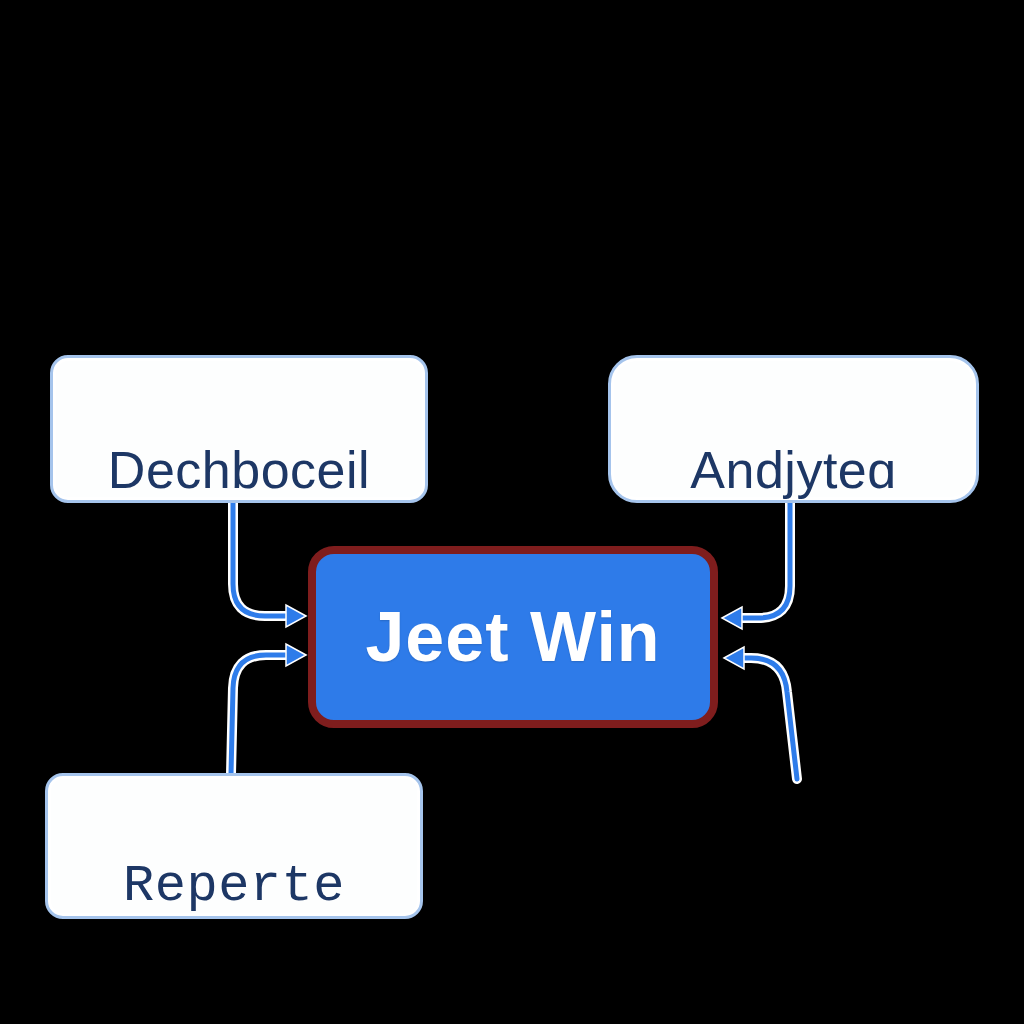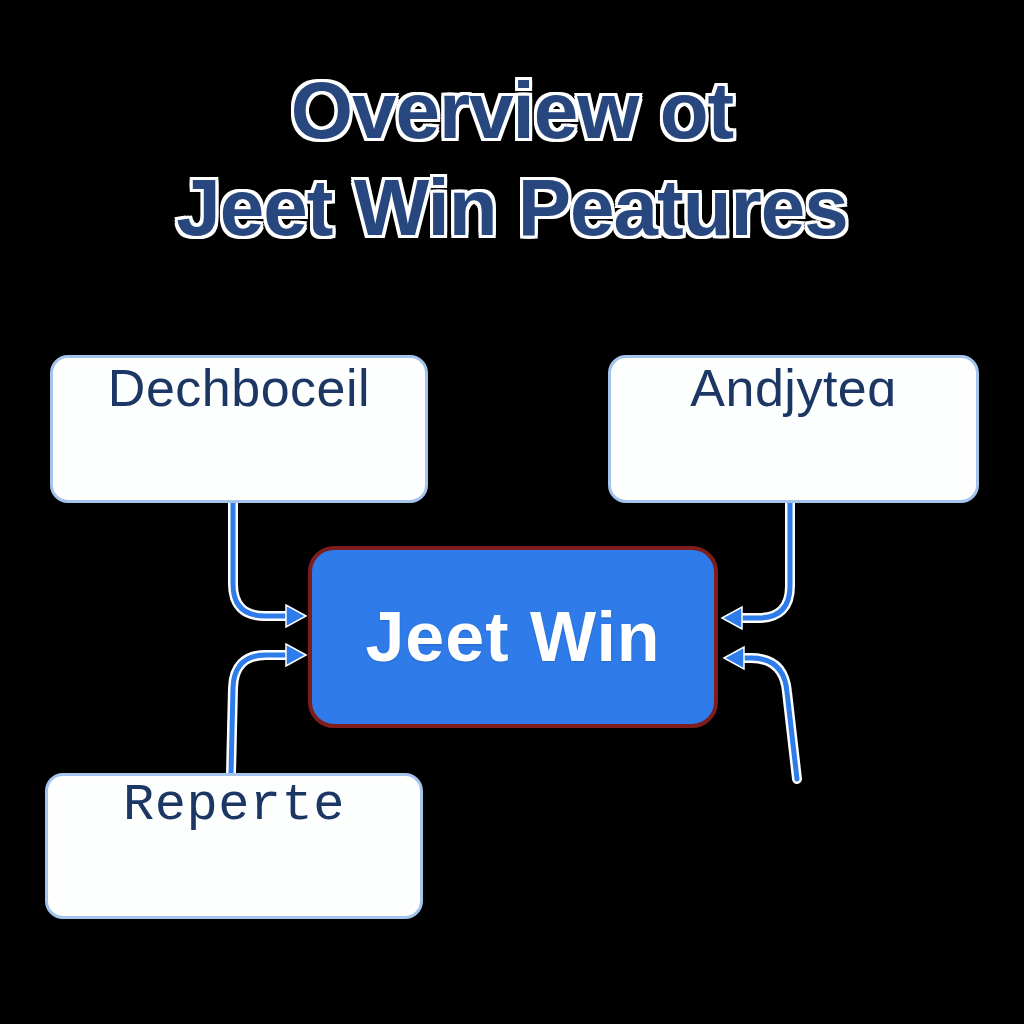--- a/index.html
+++ b/index.html
@@ -46,63 +46,59 @@
 
   
   .node {
     position: absolute;
     z-index: 2;
     background: #fdfefe;
     border: 3px solid #a5c4ec;
     border-radius: 18px;
     box-shadow: inset 0 0 0 3px #ffffff;
     display: flex;
-    align-items: flex-start;
+    align-items: flex-end;
     justify-content: center;
     color: #1d3765;
     font-size: 52px;
     font-weight: 500;
     letter-spacing: 0.5px;
   }
   .node-dashboard { left: 50px;  top: 355px; width: 372px; height: 142px; }
-  .node-analytics { left: 608px; top: 355px; width: 365px; height: 142px; }
+  .node-analytics { left: 608px; top: 355px; width: 365px; height: 142px; border-radius: 29px; }
   .node-reports   { left: 45px;  top: 773px; width: 372px; height: 140px; font-family: Liberation Mono, monospace; }
   .node-settings  { left: 608px; top: 778px; width: 367px; height: 137px; }
 
   
   .node-center {
     position: absolute;
     z-index: 2;
     left: 308px;
     top: 546px;
     width: 410px;
     height: 182px;
     background: #2e7be9;
-    border: 4px solid #7f1d1d;
+    border: 8px solid #7f1d1d;
     border-radius: 26px;
     box-sizing: border-box;
     display: flex;
     align-items: center;
     justify-content: center;
     color: #ffffff;
     font-size: 70px;
     font-weight: bold;
     letter-spacing: 1px;
     text-shadow: 0 1px 2px rgba(0,0,0,0.15);
   }
 </style>
 </head>
 <body>
 
 <div class="canvas">
 
-  <div class="title">
-    <div>Overview ot</div>
-    <div>Jeet Win Peatures</div>
-  </div>
 
   <svg class="connectors" width="1024" height="1024" viewBox="0 0 1024 1024">
 
     <g fill="none" stroke="#ffffff" stroke-width="10" stroke-linecap="round">
       <path d="M 233 500 V 584 Q 233 616 265 616 H 290"></path>
       <path d="M 231 774 L 233 688 Q 234 655 266 655 H 290"></path>
       <path d="M 790 500 V 586 Q 790 618 758 618 H 740"></path>
       <path d="M 797 779 L 787 692 Q 784 658 751 658 H 740"></path>
     </g>
 

